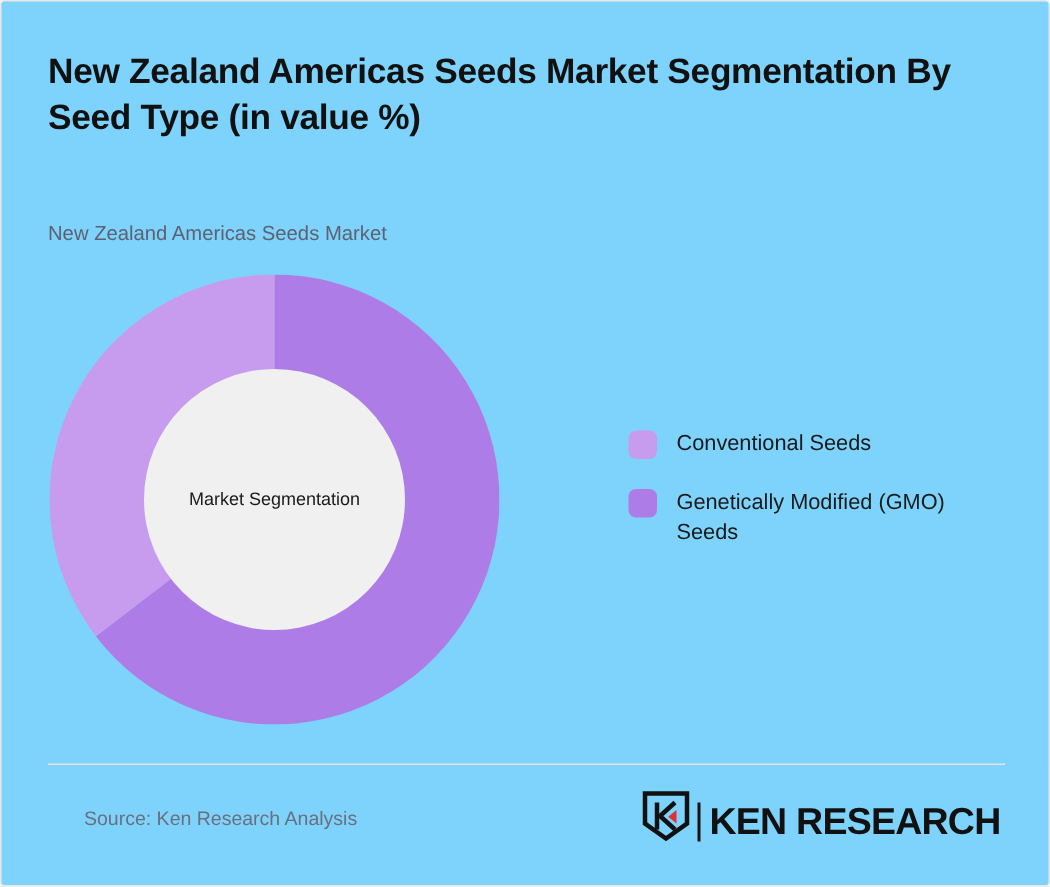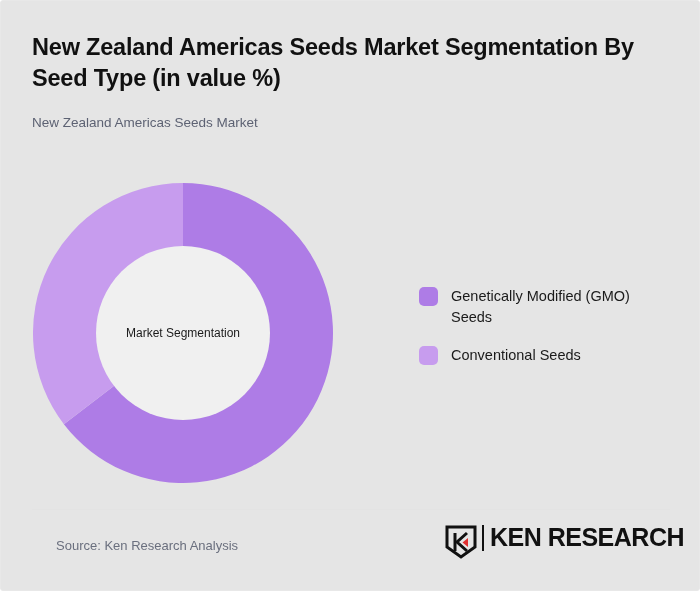--- a/index.html
+++ b/index.html
@@ -8,21 +8,21 @@
     background: #ffffff;
   }
   body {
     font-family: "Liberation Sans", sans-serif;
   }
   .card {
     position: relative;
     width: 700px;
     height: 591px;
     box-sizing: border-box;
-    background: #e5e5e5;
+    background: #7dd3fc;
     border: 1px solid #e8e8e8;
     border-radius: 3px;
     overflow: hidden;
   }
   .title {
     position: absolute;
     left: 31px;
     top: 31px;
     width: 630px;
     font-size: 23.5px;
@@ -34,20 +34,21 @@
   .subtitle-block {
     position: absolute;
     left: 31px;
     top: 112px;
     width: 620px;
   }
   .subtitle {
     font-size: 13.5px;
     line-height: 1.55;
     color: #5d6273;
+    margin-top: 33px;
   }
   .chart-area {
     position: absolute;
     left: 0;
     top: 160px;
     width: 700px;
     height: 340px;
   }
   .donut-wrap {
     position: absolute;
@@ -104,24 +105,24 @@
   .source {
     position: absolute;
     left: 31px;
     top: 537px;
     font-size: 13px;
     color: #6a6f7e;
     margin-left: 24px;
   }
   .brand {
     position: absolute;
-    right: 15px;
+    right: 32px;
     top: 524px;
     display: flex;
-    align-items: flex-start;
+    align-items: flex-end;
     height: 36px;
     padding-left: 40px;
   }
   .brand-mark {
     width: 32px;
     height: 34px;
     flex: 0 0 auto;
   }
   .brand-bar {
     width: 2px;
@@ -157,26 +158,26 @@
             <path d="M 150 150 L 150.00 0.00 A 150 150 0 1 1 30.90 241.19 Z" fill="#ae7ce6"></path>
             <path d="M 150 150 L 30.90 241.19 A 150 150 0 0 1 150.00 0.00 Z" fill="#c79cee"></path>
           </g>
         <circle id="donut-hole" cx="150" cy="150" r="87" fill="#f0f0f0"></circle>
       </svg>
       <div class="donut-center-label">Market Segmentation</div>
     </div>
 
     <div class="legend">
       <div class="legend-item">
+        <span class="legend-swatch" style="background: rgb(199, 156, 238);"></span>
+        <span class="legend-label">Conventional Seeds</span>
+      </div>
+      <div class="legend-item">
         <span class="legend-swatch" style="background: rgb(174, 124, 230);"></span>
         <span class="legend-label">Genetically Modified (GMO) Seeds</span>
-      </div>
-      <div class="legend-item">
-        <span class="legend-swatch" style="background: rgb(199, 156, 238);"></span>
-        <span class="legend-label">Conventional Seeds</span>
       </div>
     </div>
 
   </div>
 
   <div class="divider"></div>
 
   <div class="source">Source: Ken Research Analysis</div>
 
   <div class="brand">

